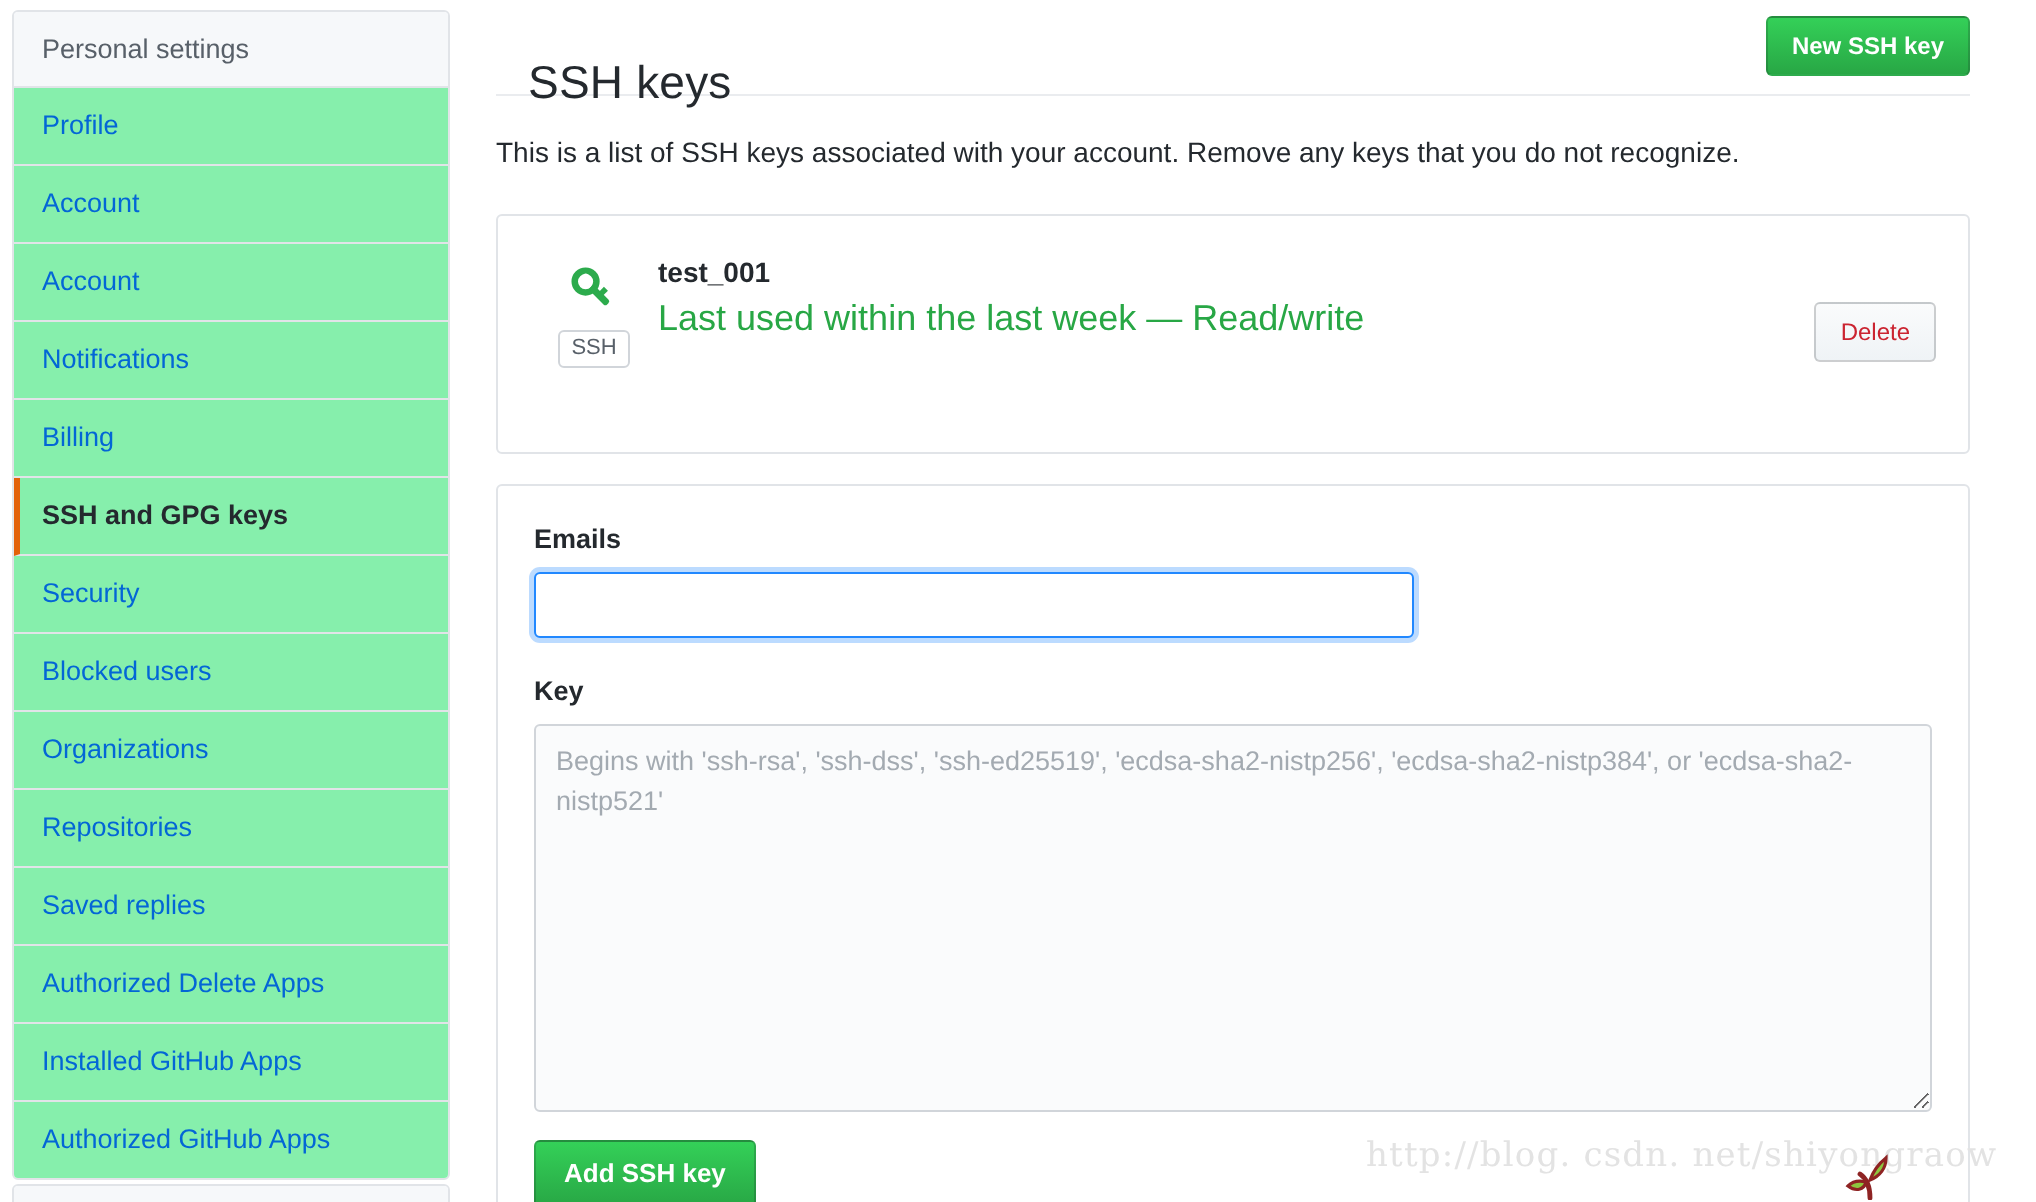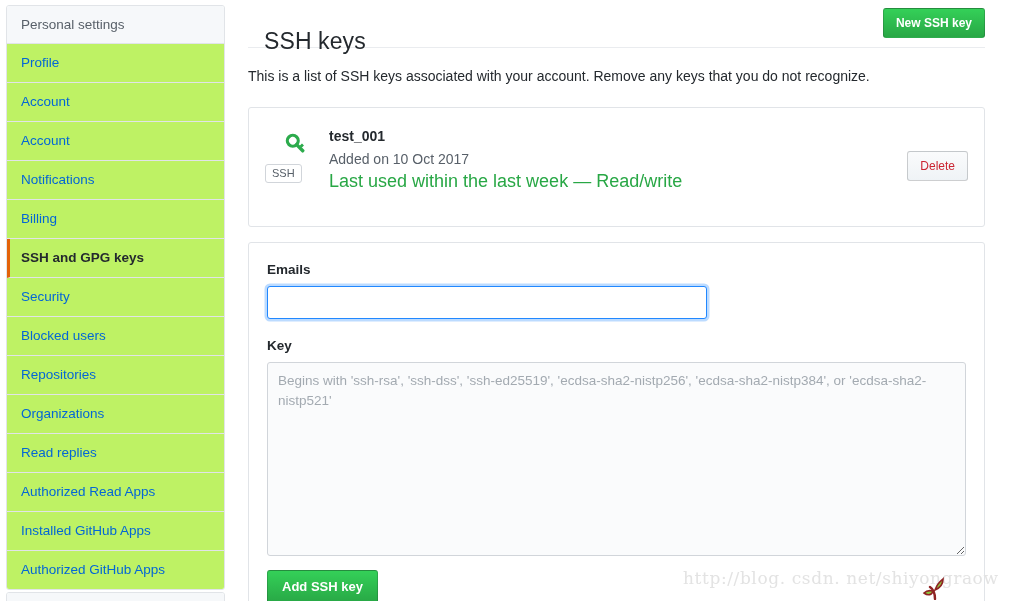--- a/index.html
+++ b/index.html
@@ -45,21 +45,21 @@
   .nav-item {
     display: block;
     position: relative;
     padding: 11px 14px 11px 14px;
     font-size: 13.5px;
     line-height: 16px;
     color: #0366d6;
     text-decoration: none;
     border-bottom: 1px solid #e1e4e8;
     cursor: pointer;
-    background: #bef264;
+    background: #86efac;
   }
   .nav-item:last-child { border-bottom: none; }
   .nav-item.selected {
     color: #24292e;
     font-weight: bold;
     border-left: 3px solid #e36209;
     padding-left: 11px;
   }
 
   #sidebar-panel-2 {
@@ -128,21 +128,21 @@
     border: 1px solid #e1e4e8;
     border-radius: 3px;
     padding: 16px 16px 16px 16px;
     min-height: 120px;
     background: #ffffff;
   }
   .key-row { display: flex; align-items: flex-start; }
   .key-icon-col {
     width: 64px;
     flex: 0 0 64px;
-    text-align: left;
+    text-align: center;
     padding-top: 8px;
   }
   .key-glyph {
     display: block;
     margin: 0 auto 6px auto;
     width: 26px;
     height: 26px;
   }
   .ssh-badge {
     display: inline-block;
@@ -297,24 +297,24 @@
       <div class="nav-header">Personal settings</div>
       <div id="sidebar-items">
           <a class="nav-item">Profile</a>
           <a class="nav-item">Account</a>
           <a class="nav-item">Account</a>
           <a class="nav-item">Notifications</a>
           <a class="nav-item">Billing</a>
           <a class="nav-item selected">SSH and GPG keys</a>
           <a class="nav-item">Security</a>
           <a class="nav-item">Blocked users</a>
+          <a class="nav-item">Organizations</a>
           <a class="nav-item">Repositories</a>
-          <a class="nav-item">Organizations</a>
-          <a class="nav-item">Read replies</a>
-          <a class="nav-item">Authorized Read Apps</a>
+          <a class="nav-item">Saved replies</a>
+          <a class="nav-item">Authorized Delete Apps</a>
           <a class="nav-item">Installed GitHub Apps</a>
           <a class="nav-item">Authorized GitHub Apps</a>
         </div>
     </div>
   </nav>
 
   <div id="sidebar-panel-2">
     <div class="nav-header"></div>
   </div>
 
@@ -337,21 +337,20 @@
               <circle cx="13.6" cy="5.0" r="1.5" fill="#ffffff"></circle>
               <rect x="10.4" y="10" width="3.2" height="11" rx="1.2" fill="#2cab4c"></rect>
               <rect x="13.3" y="14.2" width="3.0" height="2.6" fill="#2cab4c"></rect>
             </g>
           </svg>
           <span class="ssh-badge">SSH</span>
         </div>
 
         <div class="key-info-col">
           <div class="key-title">test_001</div>
-          <div class="key-added">Added on 10 Oct 2017</div>
           <div class="key-lastused">Last used within the last week — Read/write</div>
         </div>
       </div>
 
       <button id="delete-key-button">Delete</button>
     </div>
 
     <div id="ssh-key-form-card">
 
       <div class="field-block-title">

